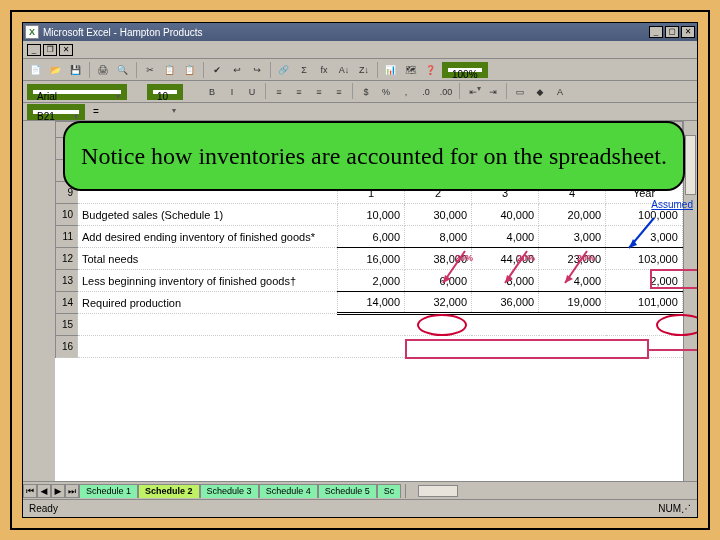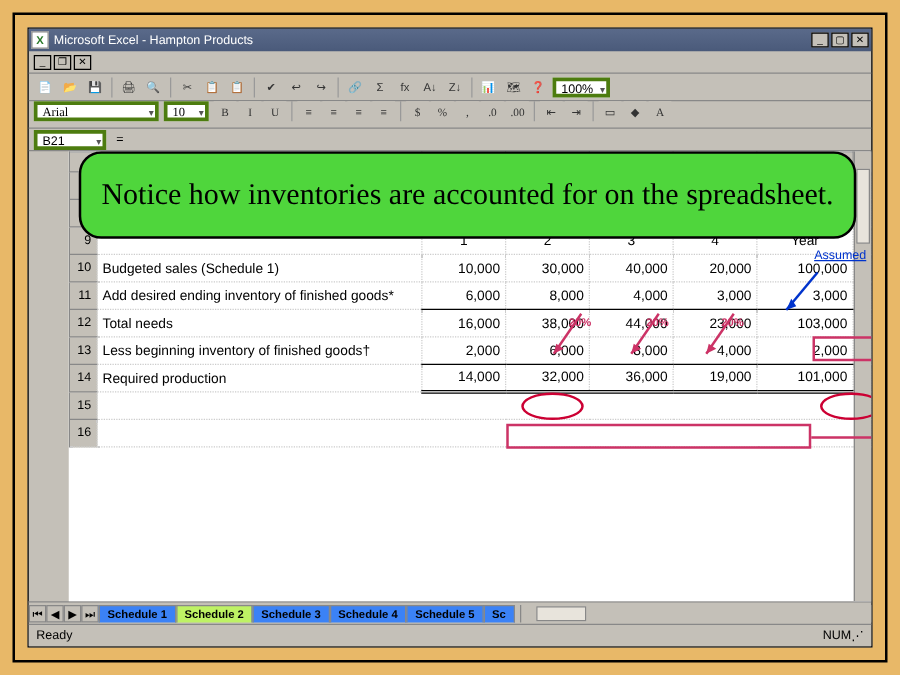--- a/index.html
+++ b/index.html
@@ -55,28 +55,27 @@
     width: 18px; height: 18px;
     background: #c4c0b8;
     border: 1px solid #c4c0b8;
     display: flex; align-items: center; justify-content: center;
     font-size: 9px; color: #333;
     cursor: pointer;
   }
   .tsep { width: 1px; height: 16px; background: #999; margin: 0 2px; }
   .font-row {
     height: 22px;
-    display: flex; align-items: flex-start;
+    display: flex; align-items: center;
     border-bottom: 1px solid #888;
     padding: 0 4px;
-    gap: 4px;
-    font-family: Liberation Serif, serif;
+    gap: 20px;
   }
   .combo {
-    background: #fff; border: 3px solid #4d7c0f;
+    background: #fff; border: 6px solid #4d7c0f;
     height: 16px; padding: 0 10px 0 4px;
     font-size: 10px;
     line-height: 14px;
     cursor: pointer;
     position: relative;
   }
   .combo::after { content: "▾"; position: absolute; right: 1px; font-size: 8px; color: #555; }
   .formula-row {
     height: 18px;
     display: flex; align-items: center;
@@ -190,21 +189,21 @@
 
   .sheet-tabs {
     height: 18px;
     background: #c4c0b8;
     display: flex; align-items: center;
     border-top: 1px solid #888;
     font-size: 9px;
   }
   .tab-nav { display: flex; }
   .tab-nav div { width: 14px; height: 14px; border: 1px solid #888; text-align: center; line-height: 12px; cursor: pointer; }
-  .tab { padding: 0 6px; border: 1px solid #888; border-bottom: none; background: #3b82f6; cursor: pointer; height: 14px; line-height: 12px; font-weight: bold; }
+  .tab { padding: 0 6px; border: 1px solid #888; border-bottom: none; background: #86efac; cursor: pointer; height: 14px; line-height: 12px; }
   .tab.active { background: #bef264; font-weight: bold; }
   .hscroll { flex: 1; background: #c4c0b8; border-left: 1px solid #888; margin-left: 4px; height: 14px; position: relative; }
   .hscroll .thumb { position: absolute; left: 12px; width: 40px; top: 1px; bottom: 1px; background: #e8e4dc; border: 1px solid #888; }
   .status-bar {
     height: 18px;
     background: #c4c0b8;
     display: flex; align-items: center; justify-content: space-between;
     padding: 0 6px;
     font-size: 10px;
     border-top: 1px solid #888;

